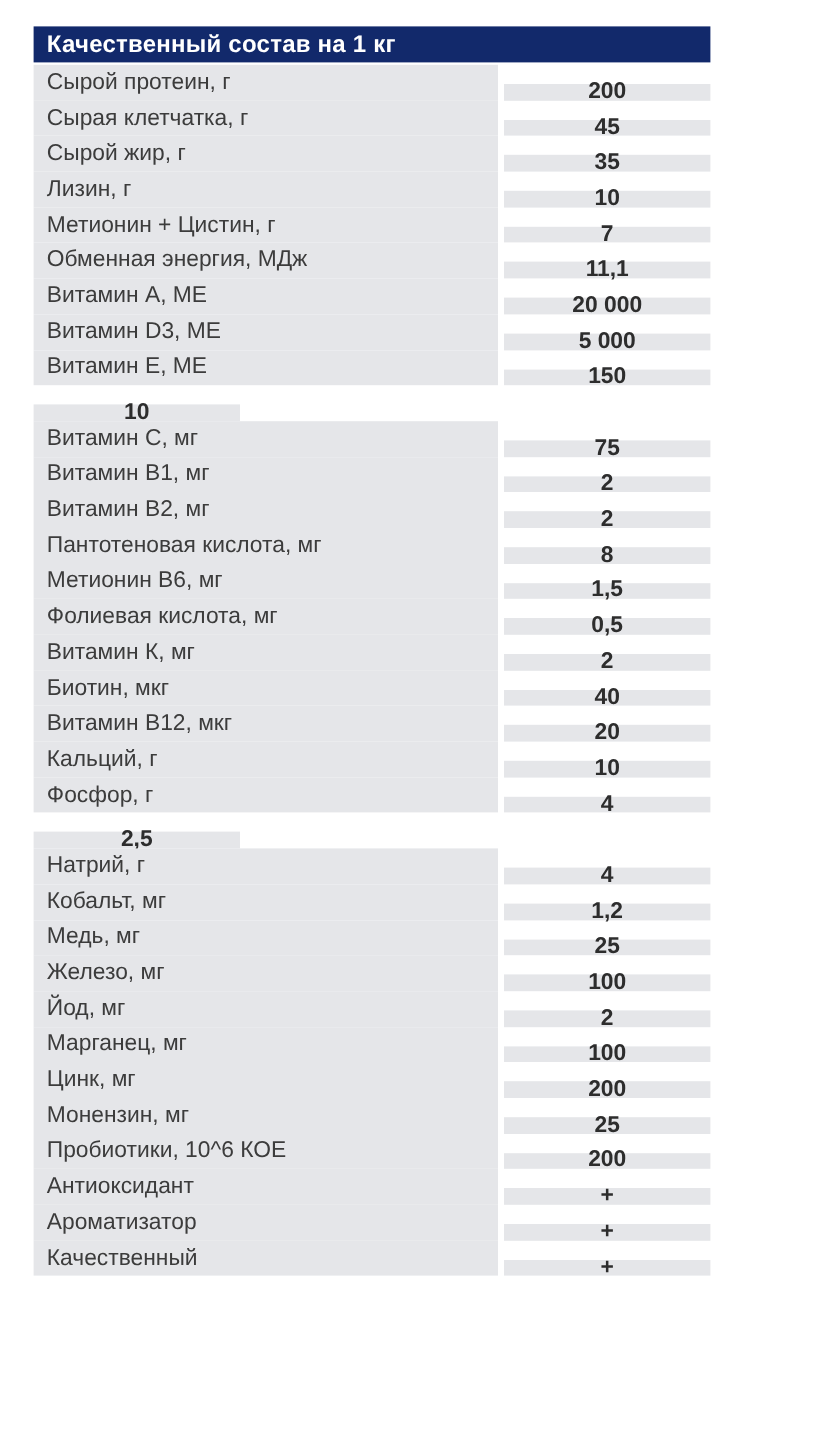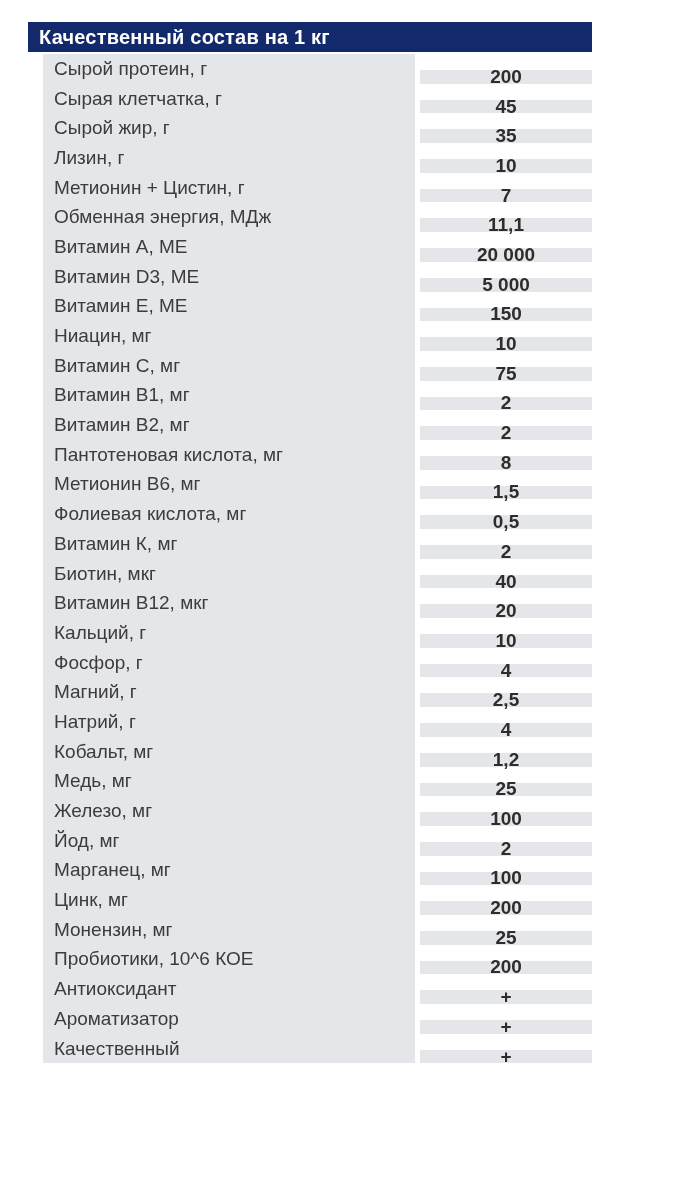--- a/index.html
+++ b/index.html
@@ -47,21 +47,20 @@
     align-items: center;
     box-sizing: border-box;
   }
   .cell.label {
     flex: 1 1 auto;
     padding-left: 11px;
     font-size: 19px;
     color: var(--label-color, #3c3c3c);
     white-space: nowrap;
     overflow: hidden;
-    margin-left: 15px;
   }
   .cell.value {
     width: 172px;
     flex: 0 0 172px;
     justify-content: center;
     font-size: 19px;
     font-weight: 600;
     color: var(--value-color, #2d2d2d);
     margin-top: 16px;
   }
@@ -113,21 +112,20 @@
     <div class="cell label">Витамин D3, МЕ</div>
     <div class="cell value">5 000</div>
   </div>
 
   <div class="row">
     <div class="cell label">Витамин Е, МЕ</div>
     <div class="cell value">150</div>
   </div>
 
   <div class="row">
-    <div class="cell label">Ниацин, мг</div>
     <div class="cell value">10</div>
   </div>
 
   <div class="row">
     <div class="cell label">Витамин С, мг</div>
     <div class="cell value">75</div>
   </div>
 
   <div class="row">
     <div class="cell label">Витамин В1, мг</div>
@@ -173,21 +171,20 @@
     <div class="cell label">Кальций, г</div>
     <div class="cell value">10</div>
   </div>
 
   <div class="row">
     <div class="cell label">Фосфор, г</div>
     <div class="cell value">4</div>
   </div>
 
   <div class="row">
-    <div class="cell label">Магний, г</div>
     <div class="cell value">2,5</div>
   </div>
 
   <div class="row">
     <div class="cell label">Натрий, г</div>
     <div class="cell value">4</div>
   </div>
 
   <div class="row">
     <div class="cell label">Кобальт, мг</div>

